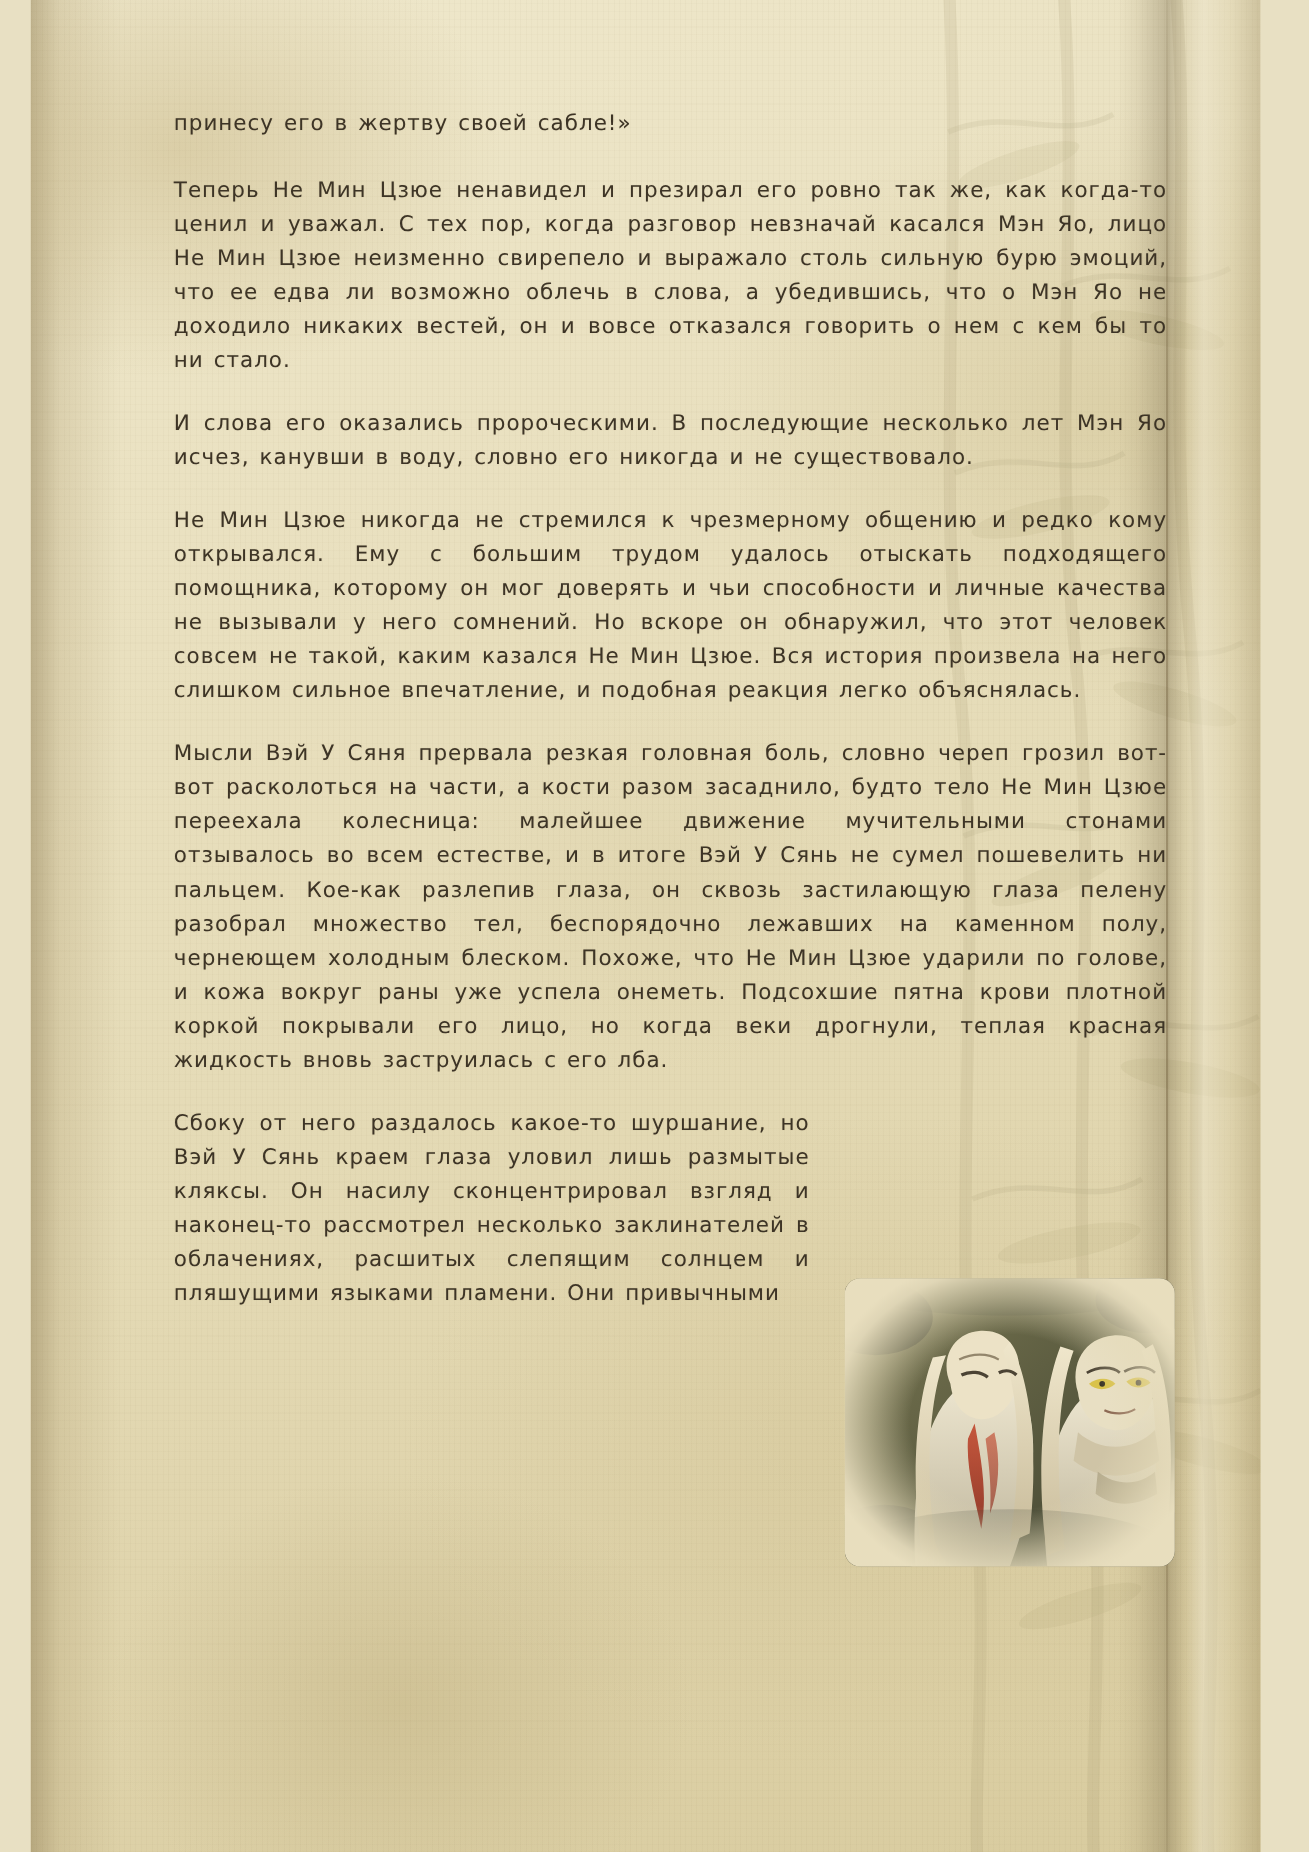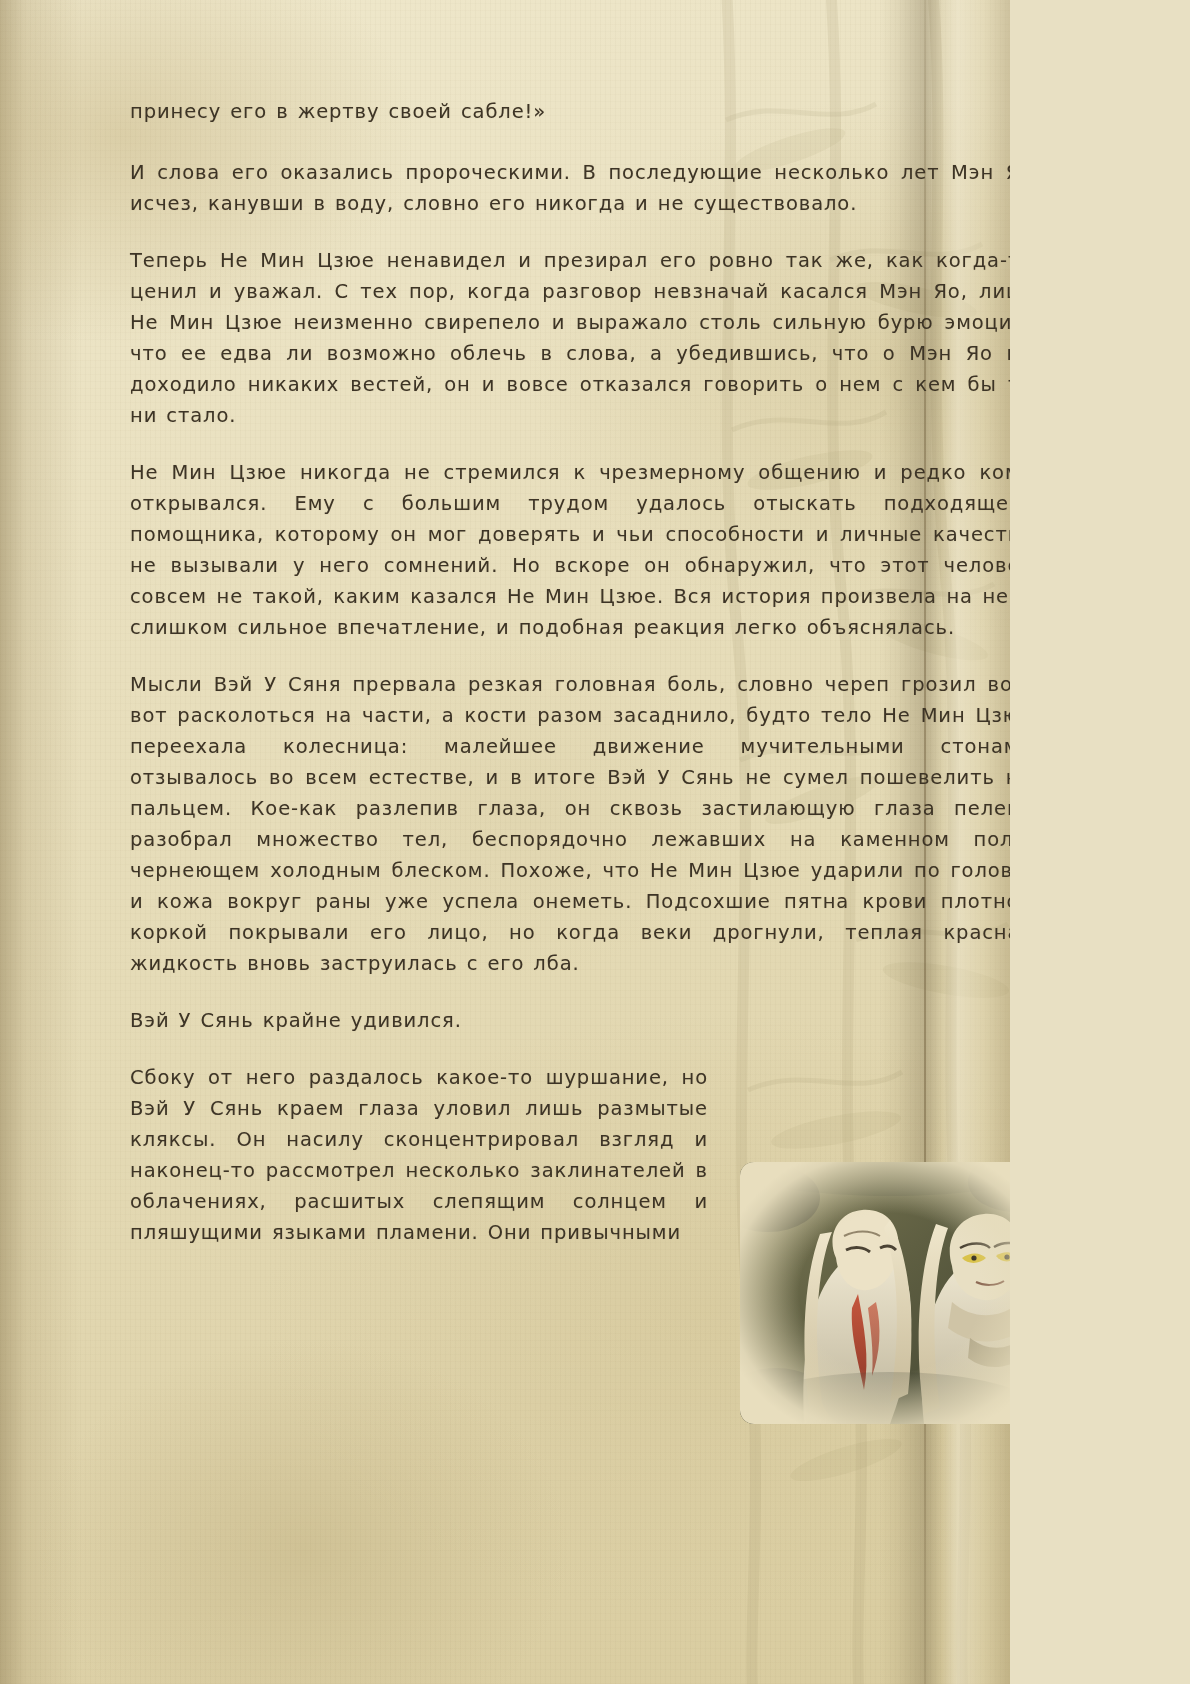--- a/index.html
+++ b/index.html
@@ -10,34 +10,35 @@
     width: 1190px;
     height: 1684px;
     background: #e8e0c3;
     font-family: "DejaVu Sans", sans-serif;
     overflow: hidden;
   }
 
   
   #page {
     position: relative;
-    width: 1010px;
+    width: 1118px;
     height: 1684px;
     overflow: hidden;
     background:
       
       radial-gradient(ellipse 420px 300px at 12% 8%, rgba(196,178,128,0.45), rgba(196,178,128,0) 70%),
       radial-gradient(ellipse 500px 380px at 88% 22%, rgba(201,186,136,0.40), rgba(201,186,136,0) 72%),
       radial-gradient(ellipse 380px 300px at 30% 92%, rgba(188,172,124,0.42), rgba(188,172,124,0) 70%),
       radial-gradient(ellipse 620px 420px at 70% 78%, rgba(205,190,142,0.35), rgba(205,190,142,0) 72%),
       radial-gradient(ellipse 300px 240px at 52% 48%, rgba(214,201,158,0.30), rgba(214,201,158,0) 70%),
       
       linear-gradient(90deg, rgba(150,133,92,0.55) 0px, rgba(170,152,108,0.25) 26px, rgba(255,255,255,0) 80px),
       
       linear-gradient(160deg, #efe8cc 0%, #e9e0bf 30%, #e4dab5 55%, #ded2a9 78%, #d8cb9e 100%);
+    margin-left: 28px;
   }
 
   
   #fibers {
     position: absolute;
     inset: 0;
     background-image:
       repeating-linear-gradient(90deg, rgba(120,100,60,0.035) 0px, rgba(120,100,60,0.035) 1px, rgba(0,0,0,0) 1px, rgba(0,0,0,0) 5px),
       repeating-linear-gradient(0deg, rgba(120,100,60,0.022) 0px, rgba(120,100,60,0.022) 1px, rgba(0,0,0,0) 1px, rgba(0,0,0,0) 7px);
     pointer-events: none;
@@ -166,25 +167,24 @@
       <ellipse cx="266" cy="980" rx="64" ry="14" transform="rotate(10 266 980)"></ellipse>
       <ellipse cx="278" cy="1320" rx="60" ry="13" transform="rotate(15 278 1320)"></ellipse>
     </g>
   </svg>
 
   <div id="gutter"></div>
   <div id="gutter-line"></div>
 
   <div id="text-column">
     <p class="para first">принесу его в жертву своей сабле!»</p>
+    <p class="para">Теперь Не Мин Цзюе ненавидел и презирал его ровно так же, как когда-то ценил и уважал. С тех пор, когда разговор невзначай касался Мэн Яо, лицо Не Мин Цзюе неизменно свирепело и выражало столь сильную бурю эмоций, что ее едва ли возможно облечь в слова, а убедившись, что о Мэн Яо не доходило никаких вестей, он и вовсе отказался говорить о нем с кем бы то ни стало.</p>
     <p class="para">И слова его оказались пророческими. В последующие несколько лет Мэн Яо исчез, канувши в воду, словно его никогда и не существовало.</p>
-    <p class="para">Теперь Не Мин Цзюе ненавидел и презирал его ровно так же, как когда-то ценил и уважал. С тех пор, когда разговор невзначай касался Мэн Яо, лицо Не Мин Цзюе неизменно свирепело и выражало столь сильную бурю эмоций, что ее едва ли возможно облечь в слова, а убедившись, что о Мэн Яо не доходило никаких вестей, он и вовсе отказался говорить о нем с кем бы то ни стало.</p>
     <p class="para">Не Мин Цзюе никогда не стремился к чрезмерному общению  и редко кому открывался. Ему с большим трудом удалось отыскать подходящего помощника, которому он мог доверять и чьи способности и личные качества не вызывали у него сомнений. Но вскоре он обнаружил, что этот человек совсем не такой, каким казался Не Мин Цзюе. Вся история произвела на него слишком сильное впечатление, и подобная реакция легко объяснялась.</p>
     <p class="para">Мысли Вэй У Сяня прервала резкая головная боль, словно череп грозил вот-вот расколоться на части, а кости разом засаднило, будто тело Не Мин Цзюе переехала колесница: малейшее движение мучительными стонами отзывалось во всем естестве, и в итоге Вэй У Сянь не сумел пошевелить ни пальцем. Кое-как разлепив глаза, он сквозь застилающую глаза пелену разобрал множество тел, беспорядочно лежавших на каменном полу, чернеющем холодным блеском. Похоже, что Не Мин Цзюе ударили по голове, и кожа вокруг раны уже успела онеметь. Подсохшие пятна крови плотной коркой покрывали его лицо, но когда веки дрогнули, теплая красная жидкость вновь заструилась с его лба.</p>
-    <p class="para">Вэй У Сянь крайне удивился.</p>
     <p class="para narrow">Сбоку от него раздалось какое-то шуршание, но Вэй У Сянь краем глаза уловил лишь размытые кляксы. Он насилу сконцентрировал взгляд и наконец-то рассмотрел несколько заклинателей в облачениях, расшитых слепящим солнцем и пляшущими языками пламени. Они привычными</p>
   </div>
 
   <div id="illustration">
     <div class="frame">
       <svg class="art" viewBox="0 0 300 262" preserveAspectRatio="none">
         <defs>
           <linearGradient id="bg" x1="0" y1="0" x2="1" y2="1">
             <stop offset="0%" stop-color="#7d7a55"></stop>
             <stop offset="45%" stop-color="#5f5f42"></stop>

